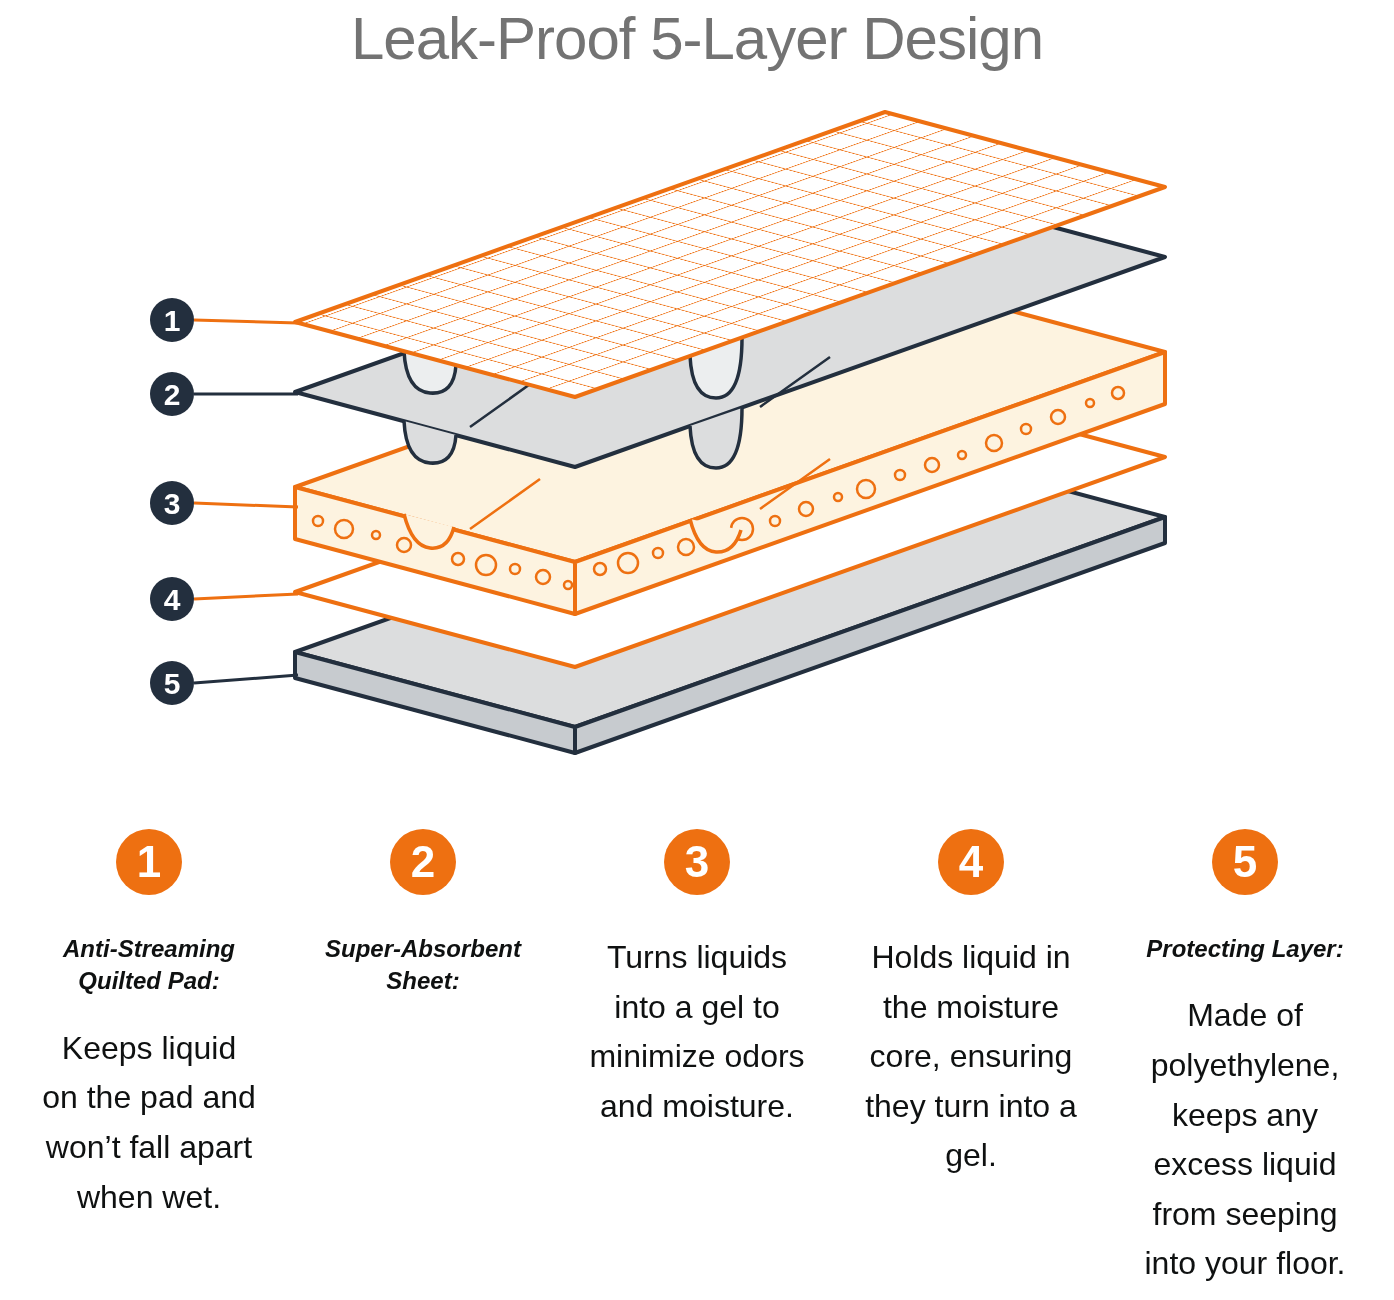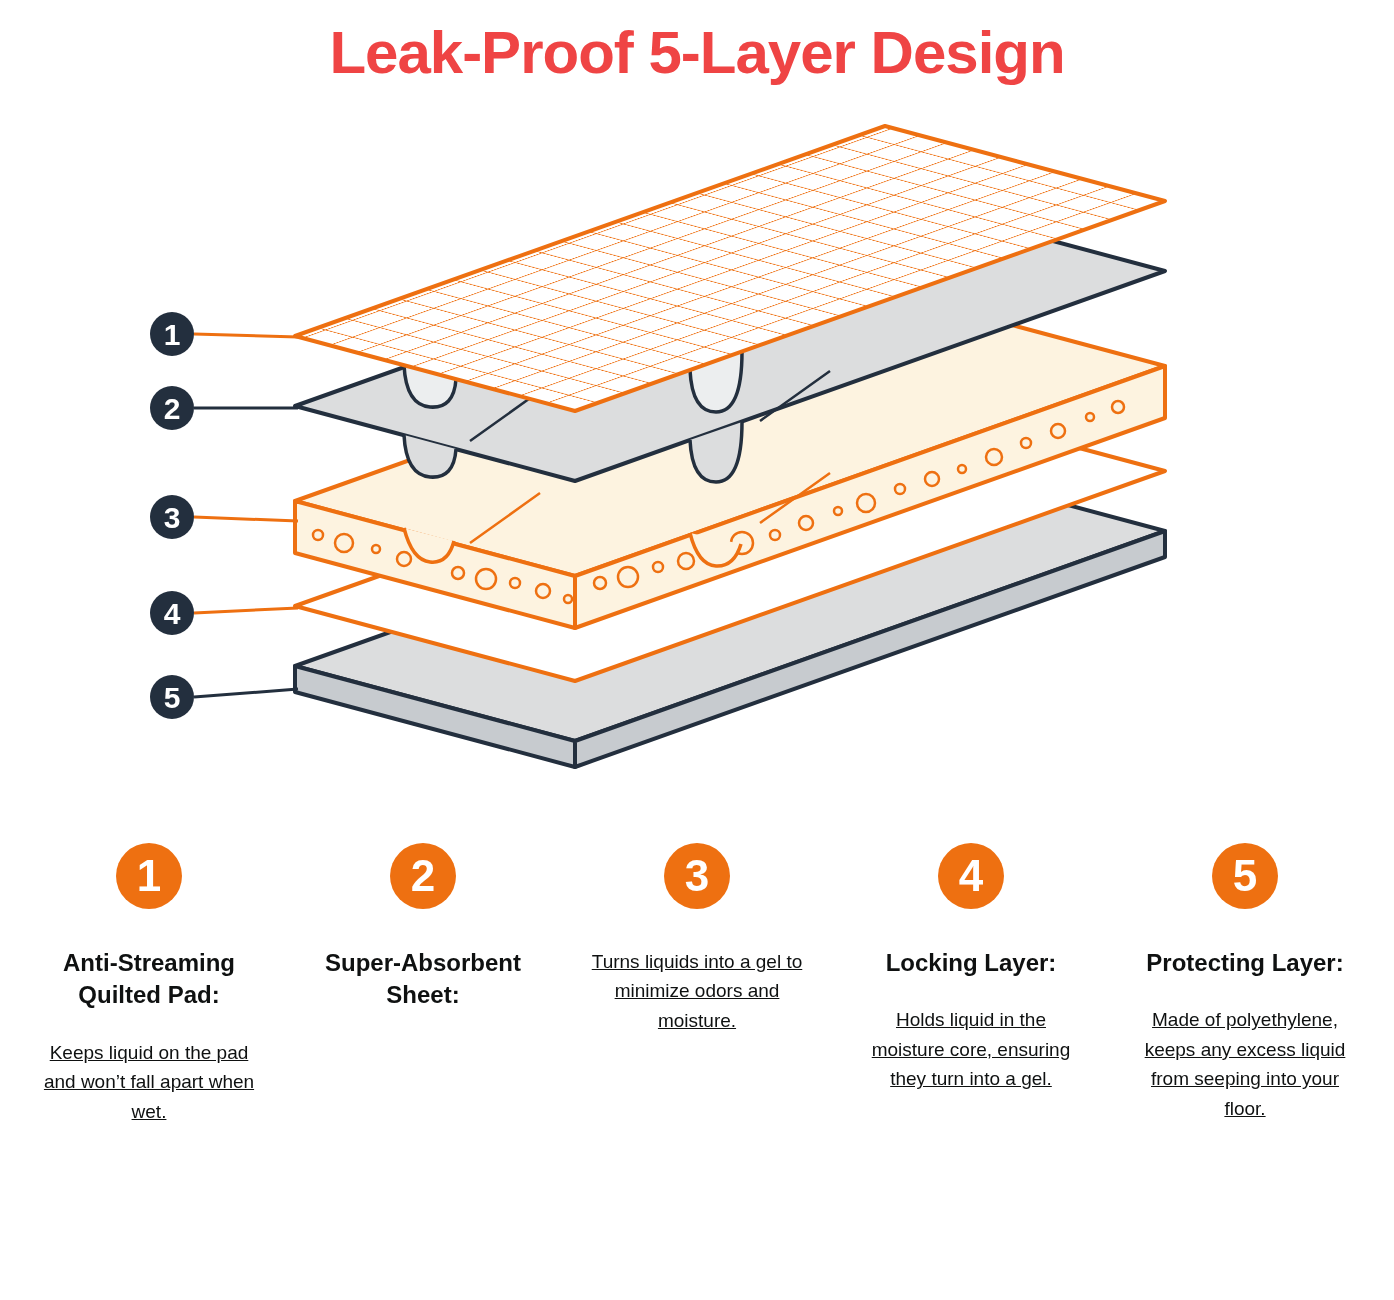--- a/index.html
+++ b/index.html
@@ -1,37 +1,37 @@
 <!DOCTYPE html>
 <html><head>
 <meta charset="utf-8">
 <style>
   html,body{margin:0;padding:0;}
   body{
     width:1394px;height:1300px;background:#ffffff;overflow:hidden;
     font-family:"Liberation Sans","DejaVu Sans",sans-serif;color:#0F1111;
   }
   .title{
-    text-align:center;font-size:60px;font-weight:bold;color:#ef4444;
-    padding-top:18px;margin:0;letter-spacing:-1px;
+    text-align:center;font-size:60px;font-weight:normal;color:#737373;
+    padding-top:4px;margin:0;letter-spacing:-1px;
   }
   .diagram-wrap{width:1394px;margin-top:4px;}
   .diagram-wrap svg{display:block;}
   .columns{
     display:grid;grid-template-columns:repeat(5,1fr);gap:28px;
     padding:0 26px;margin-top:52px;
   }
   .col{text-align:center;}
   .badge{
     width:66px;height:66px;border-radius:50%;background:#EE7011;color:#fff;
     font-size:44px;font-weight:bold;display:flex;align-items:center;
     justify-content:center;margin:0 auto 38px auto;
   }
-  .col h3{font-size:24px;font-weight:bold;margin:4px 0 26px 0;line-height:1.35;}
-  .col p{font-size:19px;line-height:1.55;margin:15px;text-decoration:underline;}
+  .col h3{font-size:24px;font-weight:bold;margin:4px 0 26px 0;line-height:1.35;font-style:italic;}
+  .col p{font-size:32px;line-height:1.55;margin:15px;}
 </style>
 </head>
 <body>
 
 <h1 class="title">Leak-Proof 5-Layer Design</h1>
 
 <div class="diagram-wrap">
   <svg width="1394" height="700" viewBox="0 0 1394 700">
     <defs>
       <pattern id="mesh" width="28" height="28" patternUnits="userSpaceOnUse" patternTransform="matrix(0.967,-0.344,0.966,0.259,0,0)">
@@ -148,21 +148,20 @@
     <h3>Super-Absorbent Sheet:</h3>
   </div>
 
   <div class="col">
     <div class="badge">3</div>
     <p>Turns liquids into a gel to minimize odors and moisture.</p>
   </div>
 
   <div class="col">
     <div class="badge">4</div>
-    <h3>Locking Layer:</h3>
     <p>Holds liquid in the moisture core, ensuring they turn into a gel.</p>
   </div>
 
   <div class="col">
     <div class="badge">5</div>
     <h3>Protecting Layer:</h3>
     <p>Made of polyethylene, keeps any excess liquid from seeping into your floor.</p>
   </div>
 
 </div>

